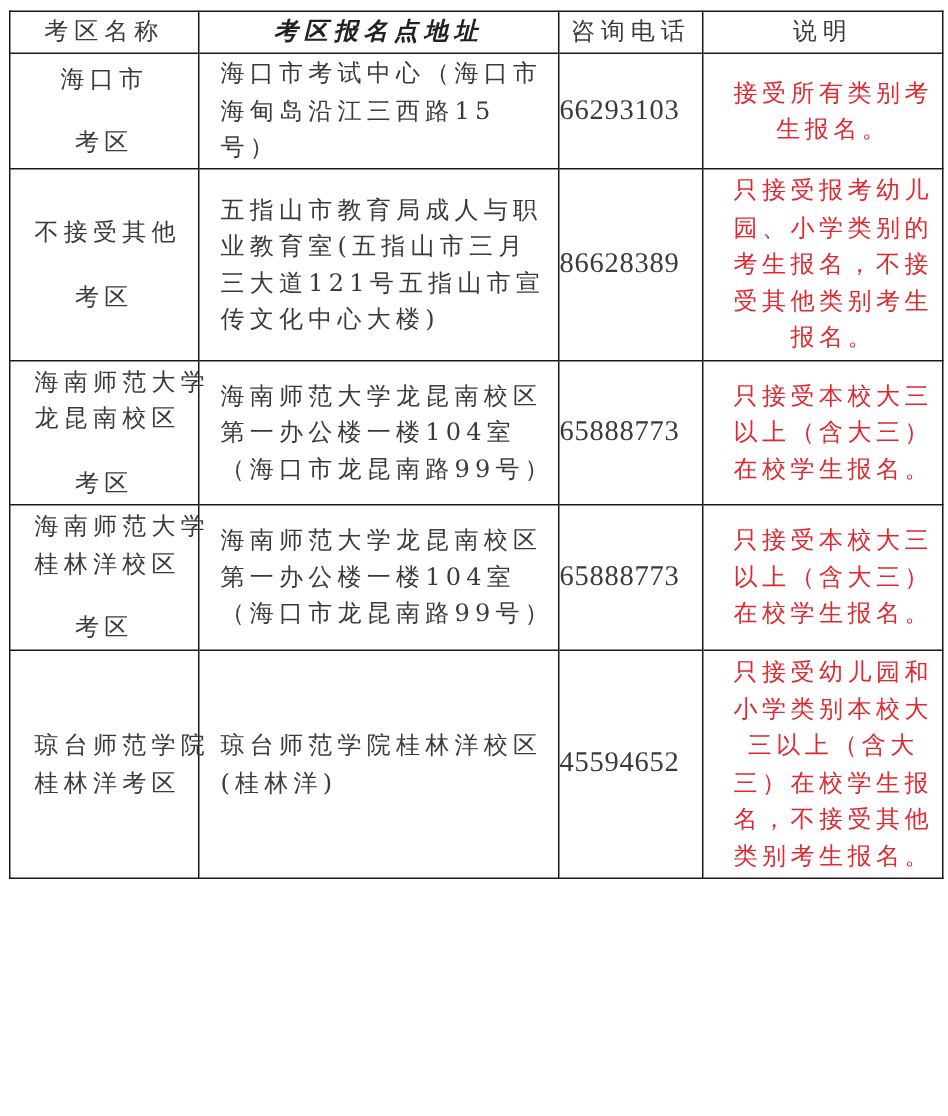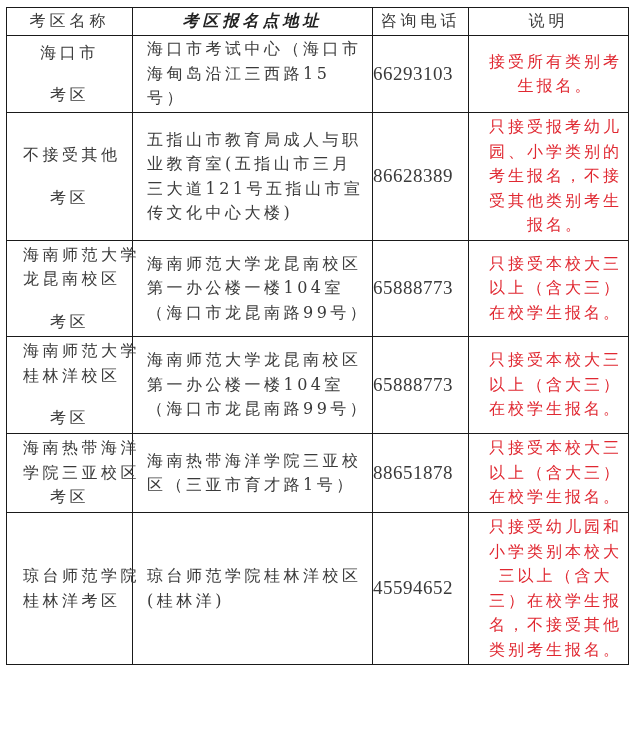--- a/index.html
+++ b/index.html
@@ -108,37 +108,20 @@
           <span class="line">第一办公楼一楼104室</span>
           <span class="line">（海口市龙昆南路99号）</span>
         </td>
         <td class="phone">65888773</td>
         <td class="note">
           <span class="line">只接受本校大三</span>
           <span class="line">以上（含大三）</span>
           <span class="line">在校学生报名。</span>
         </td>
       </tr>
-      <tr style="height: 79px;">
-        <td class="name">
-          <span class="line">海南热带海洋</span>
-          <span class="line">学院三亚校区</span>
-          <span class="line">考区</span>
-        </td>
-        <td class="addr">
-          <span class="line">海南热带海洋学院三亚校</span>
-          <span class="line">区（三亚市育才路1号）</span>
-        </td>
-        <td class="phone">88651878</td>
-        <td class="note">
-          <span class="line">只接受本校大三</span>
-          <span class="line">以上（含大三）</span>
-          <span class="line">在校学生报名。</span>
-        </td>
-      </tr>
       <tr style="height: 152px;">
         <td class="name">
           <span class="line">琼台师范学院</span>
           <span class="line">桂林洋考区</span>
         </td>
         <td class="addr">
           <span class="line">琼台师范学院桂林洋校区</span>
           <span class="line">(桂林洋)</span>
         </td>
         <td class="phone">45594652</td>

